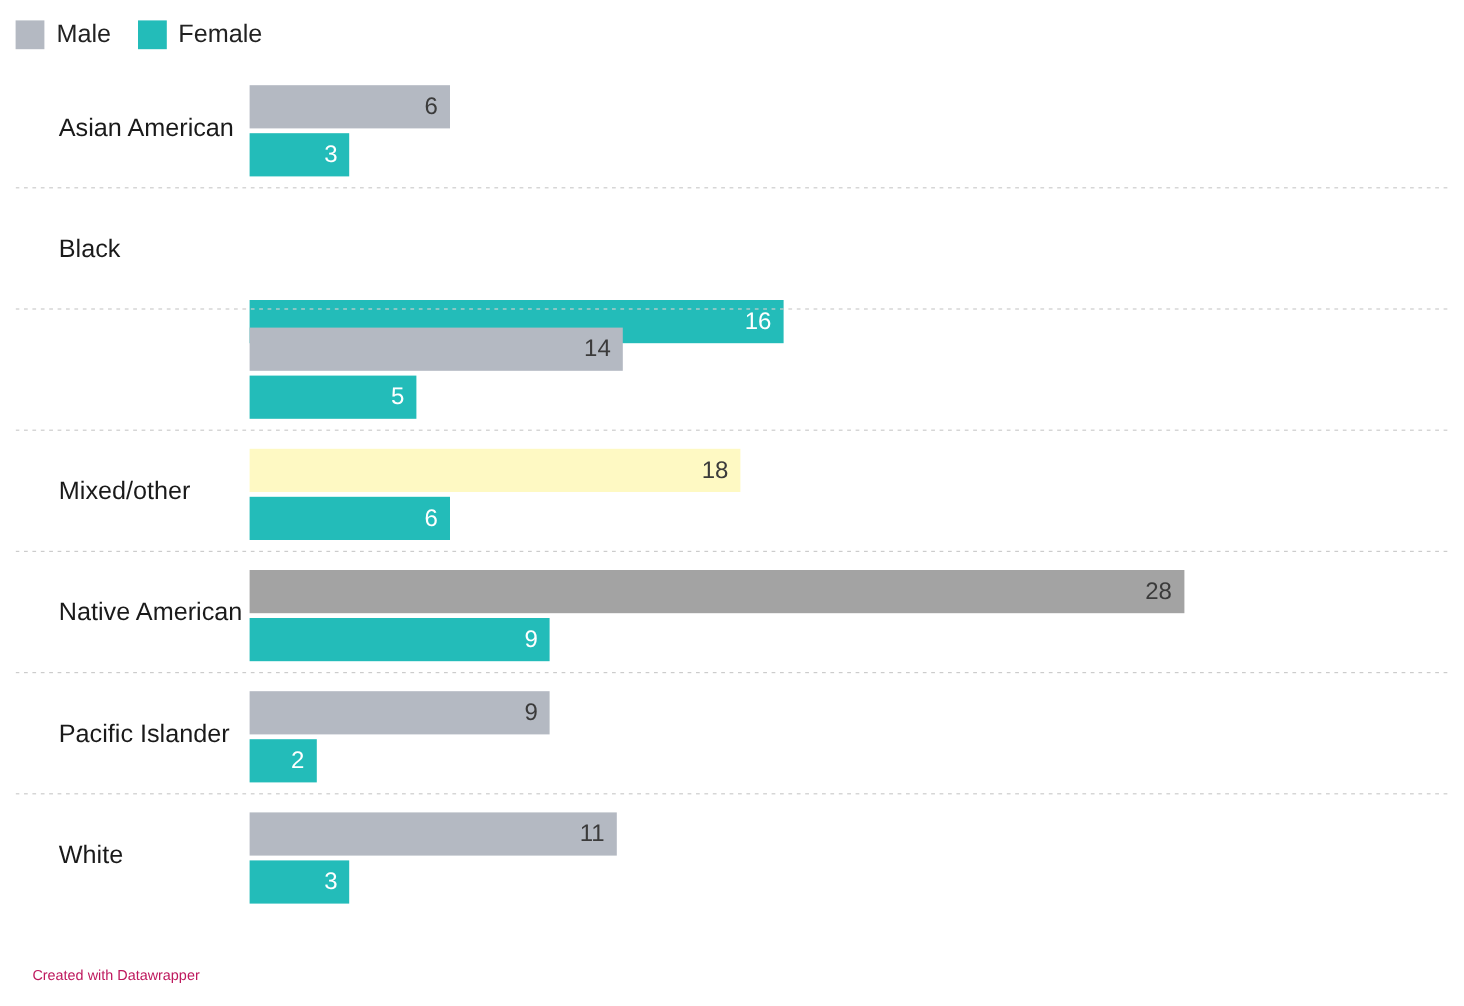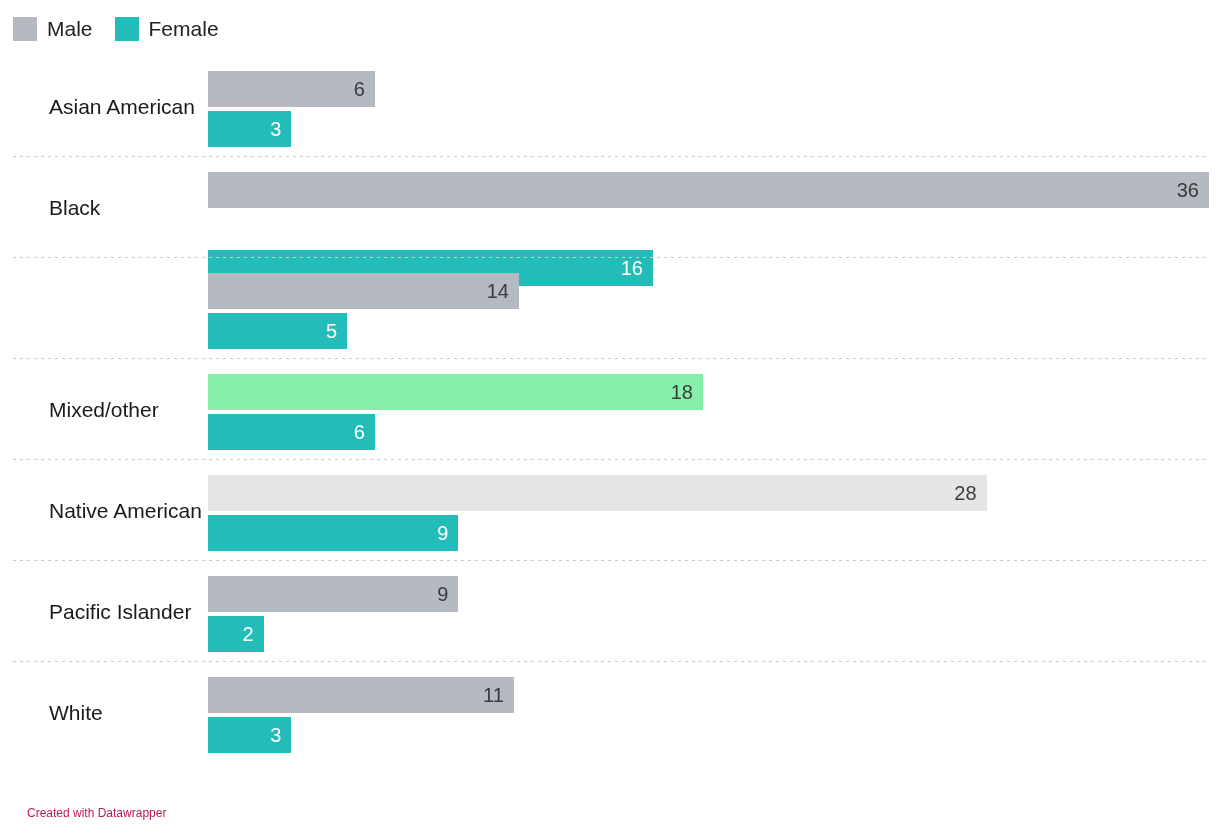--- a/index.html
+++ b/index.html
@@ -162,23 +162,20 @@
         <div class="bar bar-female" style="width: 83.4167px; background: rgb(35, 188, 185);">
           <span class="bar-value">3</span>
         </div>
       </div>
       <div class="row-divider"></div>
     </div>
 
     <div class="row">
       <div class="row-label">Black</div>
       <div class="bars">
-        <div class="bar bar-male" style="width: 1001px; background: rgb(180, 185, 194);">
-          <span class="bar-value">36</span>
-        </div>
         <div class="bar bar-female" style="width: 444.889px; background: rgb(35, 188, 185); margin-top: 38px;">
           <span class="bar-value">16</span>
         </div>
       </div>
       <div class="row-divider"></div>
     </div>
 
     <div class="row">
       <div class="bars">
         <div class="bar bar-male" style="width: 311px; background: rgb(180, 185, 194);">
@@ -187,34 +184,34 @@
         <div class="bar bar-female" style="width: 139.028px; background: rgb(35, 188, 185);">
           <span class="bar-value">5</span>
         </div>
       </div>
       <div class="row-divider"></div>
     </div>
 
     <div class="row">
       <div class="row-label">Mixed/other</div>
       <div class="bars">
-        <div class="bar bar-male" style="width: 495px; background: #86efac;">
+        <div class="bar bar-male" style="width: 409px; background: #fef9c3;">
           <span class="bar-value">18</span>
         </div>
         <div class="bar bar-female" style="width: 166.833px; background: rgb(35, 188, 185);">
           <span class="bar-value">6</span>
         </div>
       </div>
       <div class="row-divider"></div>
     </div>
 
     <div class="row">
       <div class="row-label">Native American</div>
       <div class="bars">
-        <div class="bar bar-male" style="width: 778.556px; background: #e5e5e5;">
+        <div class="bar bar-male" style="width: 778.556px; background: #a3a3a3;">
           <span class="bar-value">28</span>
         </div>
         <div class="bar bar-female" style="width: 250.25px; background: rgb(35, 188, 185);">
           <span class="bar-value">9</span>
         </div>
       </div>
       <div class="row-divider"></div>
     </div>
 
     <div class="row">

